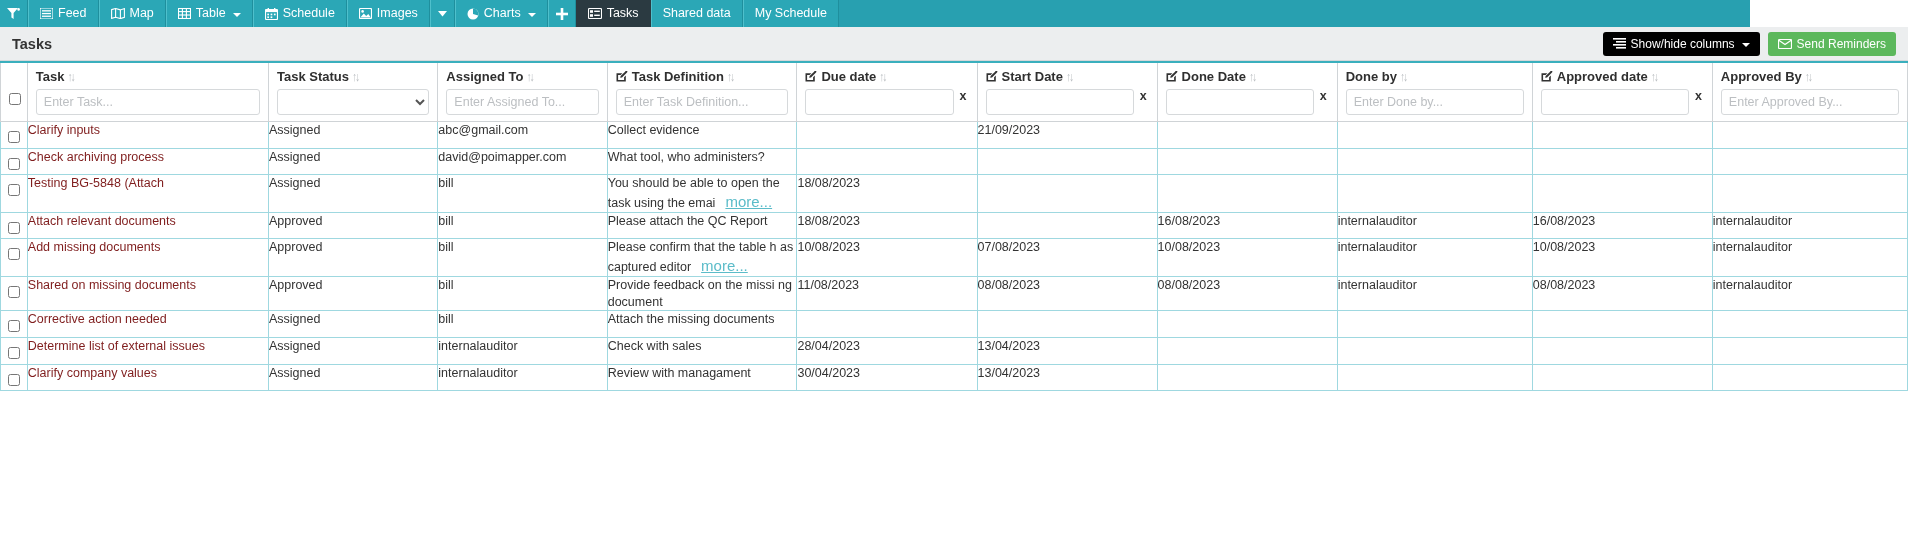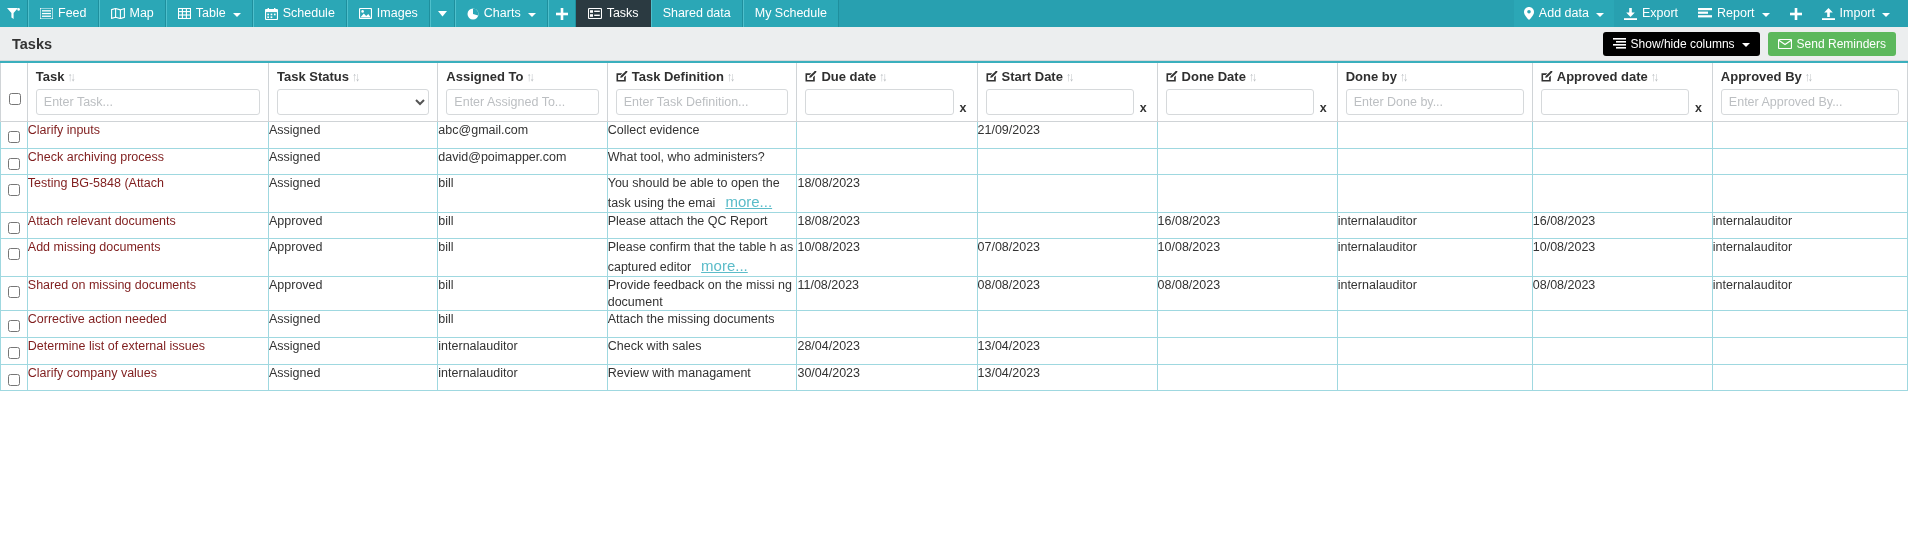--- a/index.html
+++ b/index.html
@@ -11,21 +11,22 @@
     font-family: "Liberation Sans", sans-serif;
   }
 
   
   .topbar {
     height: 27px;
     background: #28a0b0;
     display: flex;
     align-items: stretch;
     position: relative;
-    width: 1908px;
+    width: 1750px;
+    flex-direction: column;
   }
   .tb-left { display: flex; align-items: stretch; }
   .tb-right { display: flex; align-items: flex-end; margin-left: auto; padding-right: 8px; }
 
   .tb-btn {
     display: flex; align-items: center; gap: 5px;
     padding: 0 11px;
     color: #ffffff;
     font-size: 12.5px;
     line-height: 27px;
@@ -144,21 +145,21 @@
   .sorticon {
     color: #b9bdc0;
     font-size: 10px;
     letter-spacing: -2px;
     font-weight: normal;
     display: inline-block;
     transform: scaleY(1.25);
   }
   .pencil { color: #333; display:inline-flex; margin-right:1px; }
 
-  .filter-row { display: flex; align-items: flex-end; gap: 4px; }
+  .filter-row { display: flex; align-items: flex-start; gap: 4px; }
   input.fin {
     width: 100%;
     height: 26px;
     border: 1px solid #d6d9db;
     border-radius: 3px;
     padding: 2px 7px;
     font-size: 12.5px;
     font-family: "Liberation Sans", sans-serif;
     color: #555;
     outline: none;

